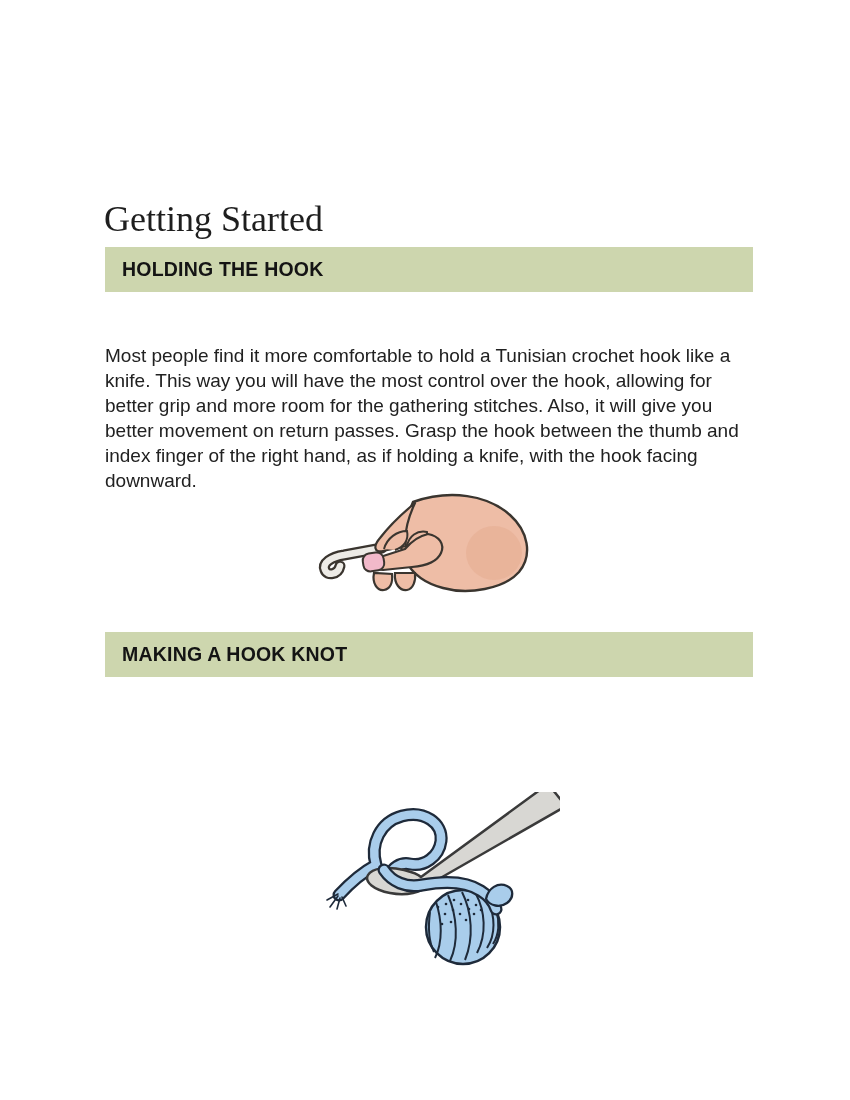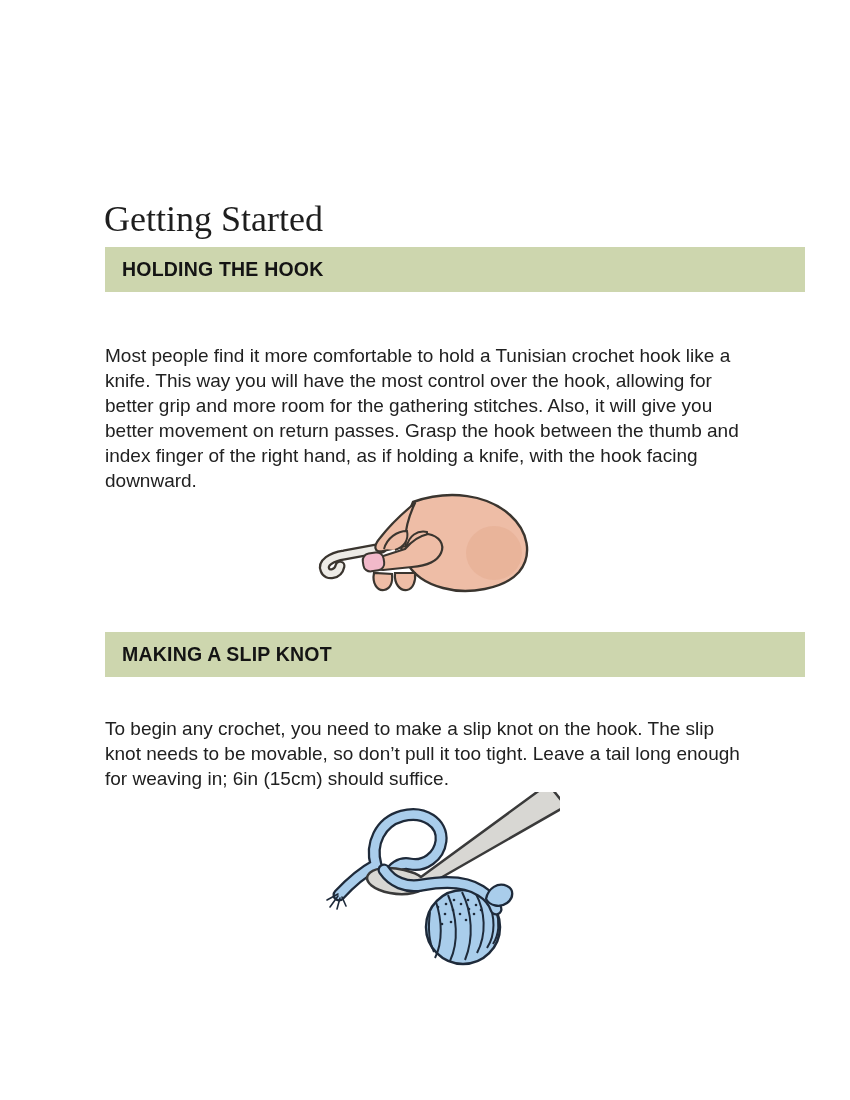--- a/index.html
+++ b/index.html
@@ -20,21 +20,21 @@
     font-weight: 400;
     font-size: 36px;
     line-height: 1.2;
     color: #1e1e1e;
     white-space: nowrap;
     text-align: center;
   }
   .section-banner {
     position: absolute;
     left: 105px;
-    width: 700px;
+    width: 648px;
     height: 45px;
     background: #cdd6ae;
     display: flex;
     align-items: center;
     padding-left: 17px;
     box-sizing: border-box;
   }
   .section-banner .heading-label {
     font-weight: 700;
     font-size: 19.5px;
@@ -93,24 +93,23 @@
         <path d="M 79,86 C 78,97 84,104 91,103 C 97,102 100,94 99,86 Z" fill="#eebda6" stroke="#3a352f" stroke-width="2.2"></path>
 
         <path d="M 112,47 C 123,49 129,57 125,66 C 121,75 108,79 96,80 L 67,83 C 58,83 55,76 61,71 L 89,62 C 95,55 103,49 112,47 Z" fill="#eebda6" stroke="#3a352f" stroke-width="2.2" stroke-linejoin="round"></path>
 
         <rect x="47" y="66" width="21" height="18" rx="7" transform="rotate(-9 57 75)" fill="#f2b9ca" stroke="#3a352f" stroke-width="2"></rect>
       </g>
     </svg>
   </div>
 
   <div class="section-banner" id="banner-2">
-    <span class="heading-label">MAKING A SLIP KNOT</span>
+    <span class="heading-label">MAKING A HOOK KNOT</span>
   </div>
 
-  <p class="body-text" id="para-2">To begin any crochet, you need to make a slip knot on the hook. The slip knot needs to be movable, so don’t pull it too tight. Leave a tail long enough for weaving in; 6in (15cm) should suffice.</p>
 
   <div class="illustration" id="illus-knot">
     <svg width="242" height="185" viewBox="0 0 242 185" xmlns="http://www.w3.org/2000/svg">
 
       <g fill="none" stroke-linecap="round">
         <path d="M 21,103 C 33,90 45,80 58,73 C 52,52 62,30 84,24 C 106,18 125,31 123,49 C 121,65 106,75 92,72 C 82,70 74,76 71,84" stroke="#1e2a3a" stroke-width="13"></path>
         <path d="M 21,103 C 33,90 45,80 58,73 C 52,52 62,30 84,24 C 106,18 125,31 123,49 C 121,65 106,75 92,72 C 82,70 74,76 71,84" stroke="#a9cdeb" stroke-width="8.5"></path>
       </g>
 
       <path d="M 20,102 L 9,108 M 20,104 L 12,115 M 22,106 L 19,117 M 24,105 L 28,114" stroke="#1e2a3a" stroke-width="1.6" fill="none" stroke-linecap="round"></path>

